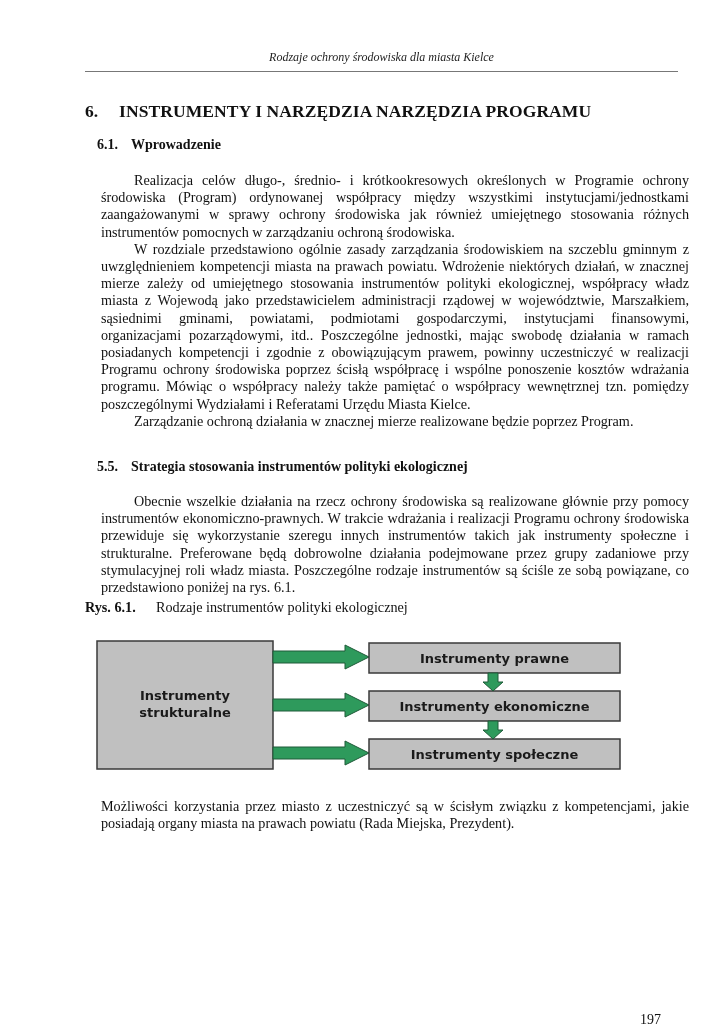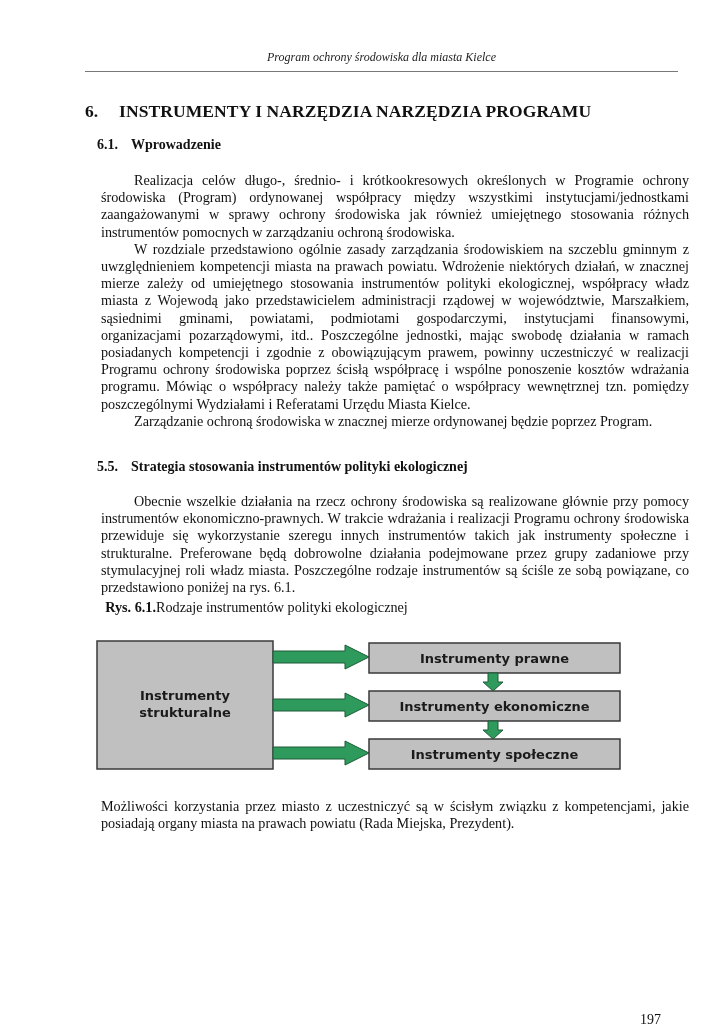--- a/index.html
+++ b/index.html
@@ -7,46 +7,46 @@
     .header { position: absolute; left: 85px; top: 50px; width: 593px; text-align: center; font-style: italic; font-size: 12px; color: #222; }
     .header-rule { position: absolute; left: 85px; top: 71px; width: 593px; height: 0; border-top: 1.5px solid #777; }
     .h1 { position: absolute; left: 85px; top: 101px; font-weight: bold; font-size: 17.5px; letter-spacing: 0.1px; }
     .h1 .num { display: inline-block; width: 34px; }
     .h2 { position: absolute; left: 85px; font-weight: bold; font-size: 14px; }
     .h2 .num { display: inline-block; width: 34px; margin-left: 12px; }
     .para { position: absolute; left: 85px; width: 588px; font-size: 14.2px; line-height: 17.2px; text-align: justify; margin-left: 16px; }
     .para p { margin: 0; text-indent: 33px; }
     .para p.noindent { text-indent: 0; }
     .caption { position: absolute; left: 85px; top: 599px; font-size: 14.2px; }
-    .caption .lbl { font-weight: bold; display: inline-block; width: 71px; text-align: right; }
+    .caption .lbl { font-weight: bold; display: inline-block; width: 71px; }
     .diagram { position: absolute; left: 0; top: 0; width: 724px; height: 1024px; pointer-events: none; }
     .diagram * { pointer-events: auto; }
     .box-text { font-family: "DejaVu Sans", sans-serif; font-weight: bold; font-size: 13px; fill: #1a1a1a; }
     .page-num { position: absolute; left: 640px; top: 1012px; font-size: 14px; }
   </style>
 </head>
 <body>
 
 <div>
 
-  <div class="header">Program ochrony środowiska dla miasta Kielce</div>
+  <div class="header">Rodzaje ochrony środowiska dla miasta Kielce</div>
   <div class="header-rule"></div>
 
   <div class="h1">
     <span class="num">6.</span><span>INSTRUMENTY I NARZĘDZIA NARZĘDZIA PROGRAMU</span>
   </div>
 
   <div class="h2" style="top:137px">
     <span class="num">6.1.</span><span>Wprowadzenie</span>
   </div>
 
   <div class="para" style="top:172px">
     <p>Realizacja celów długo-, średnio- i krótkookresowych określonych w Programie ochrony środowiska (Program) ordynowanej współpracy między wszystkimi instytucjami/jednostkami zaangażowanymi w sprawy ochrony środowiska jak również umiejętnego stosowania różnych instrumentów pomocnych w zarządzaniu ochroną środowiska.</p>
     <p>W rozdziale przedstawiono ogólnie zasady zarządzania środowiskiem na szczeblu gminnym z uwzględnieniem kompetencji miasta na prawach powiatu. Wdrożenie niektórych działań, w znacznej mierze zależy od umiejętnego stosowania instrumentów polityki ekologicznej, współpracy władz miasta z Wojewodą jako przedstawicielem administracji rządowej w województwie, Marszałkiem, sąsiednimi gminami, powiatami, podmiotami gospodarczymi, instytucjami finansowymi, organizacjami pozarządowymi, itd.. Poszczególne jednostki, mając swobodę działania w ramach posiadanych kompetencji i zgodnie z obowiązującym prawem, powinny uczestniczyć w realizacji Programu ochrony środowiska poprzez ścisłą współpracę i wspólne ponoszenie kosztów wdrażania programu. Mówiąc o współpracy należy także pamiętać o współpracy wewnętrznej tzn. pomiędzy poszczególnymi Wydziałami i Referatami Urzędu Miasta Kielce.</p>
-    <p>Zarządzanie ochroną środowiska w znacznej mierze ordynowanej będzie poprzez Program.</p>
+    <p>Zarządzanie ochroną działania w znacznej mierze realizowane będzie poprzez Program.</p>
   </div>
 
   <div class="h2" style="top:459px">
     <span class="num">5.5.</span><span>Strategia stosowania instrumentów polityki ekologicznej</span>
   </div>
 
   <div class="para" style="top:493px">
     <p>Obecnie wszelkie działania na rzecz ochrony środowiska są realizowane głównie przy pomocy instrumentów ekonomiczno-prawnych. W trakcie wdrażania i realizacji Programu ochrony środowiska przewiduje się wykorzystanie szeregu innych instrumentów takich jak instrumenty społeczne i strukturalne. Preferowane będą dobrowolne działania podejmowane przez grupy zadaniowe przy stymulacyjnej roli władz miasta. Poszczególne rodzaje instrumentów są ściśle ze sobą powiązane, co przedstawiono poniżej na rys. 6.1.</p>
   </div>
 

